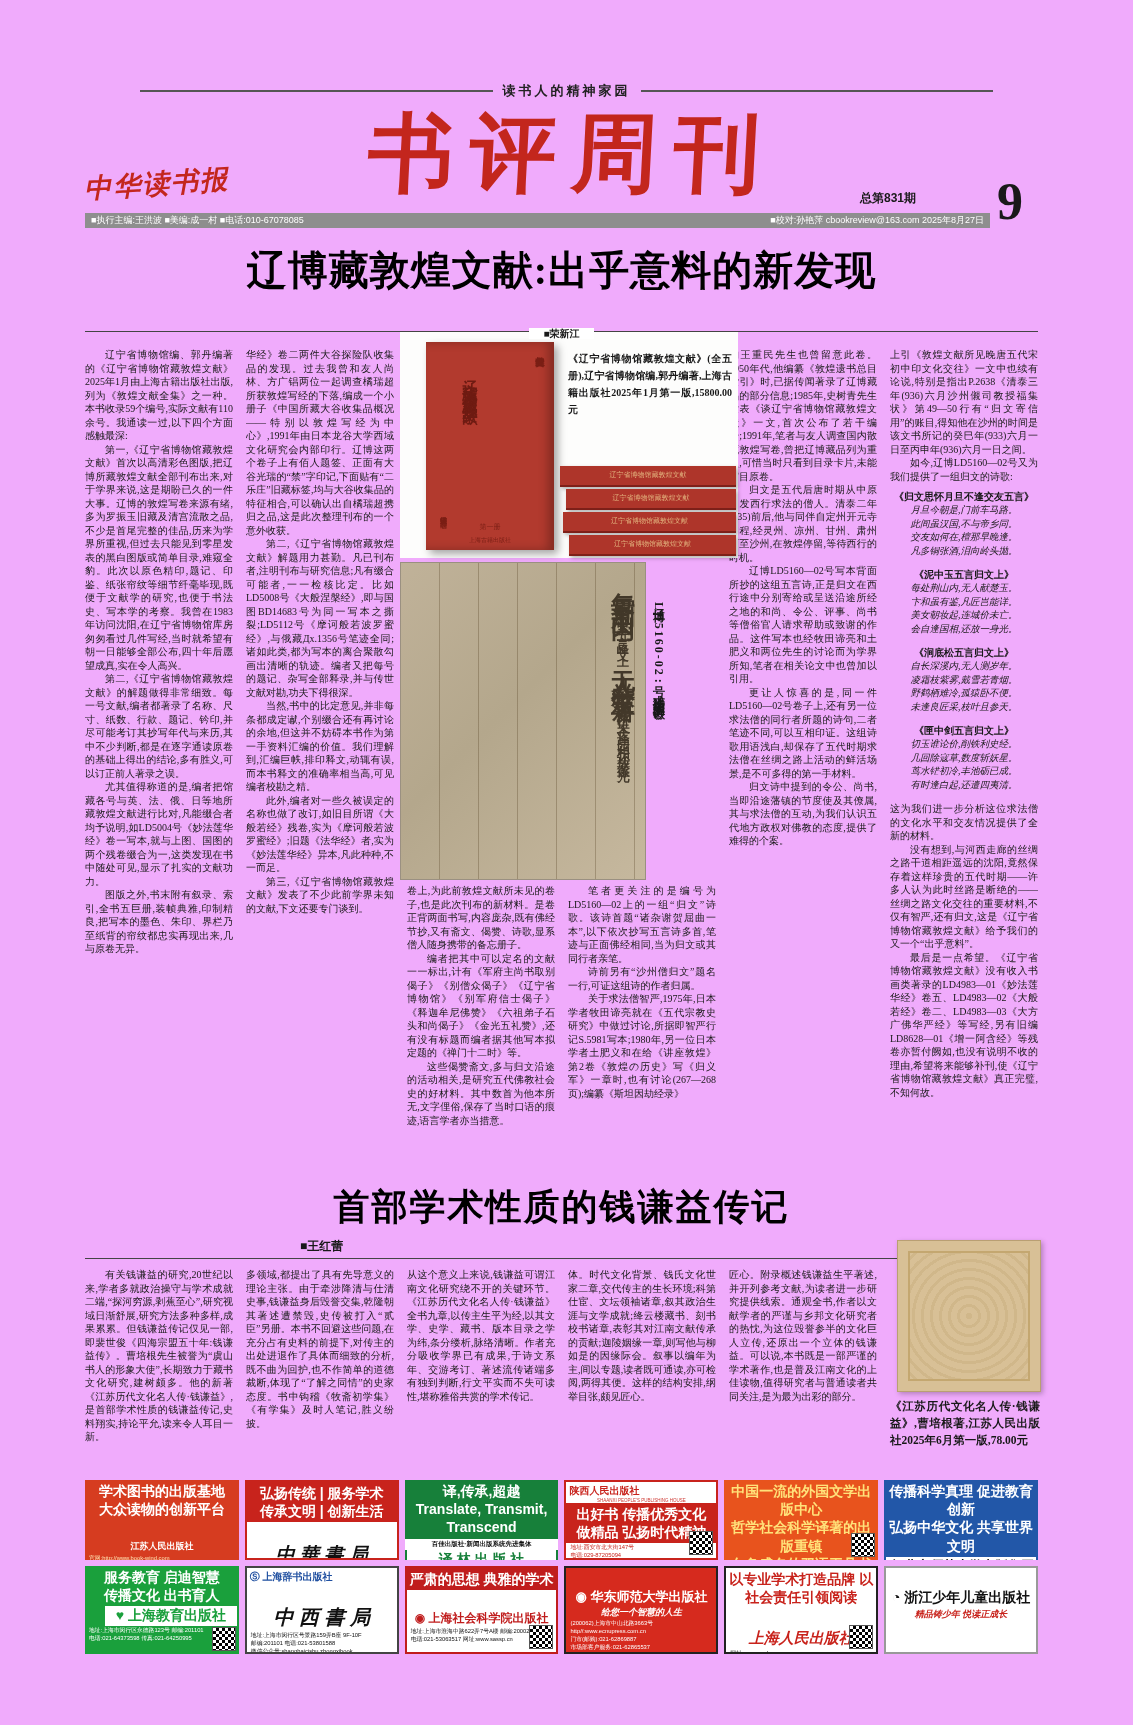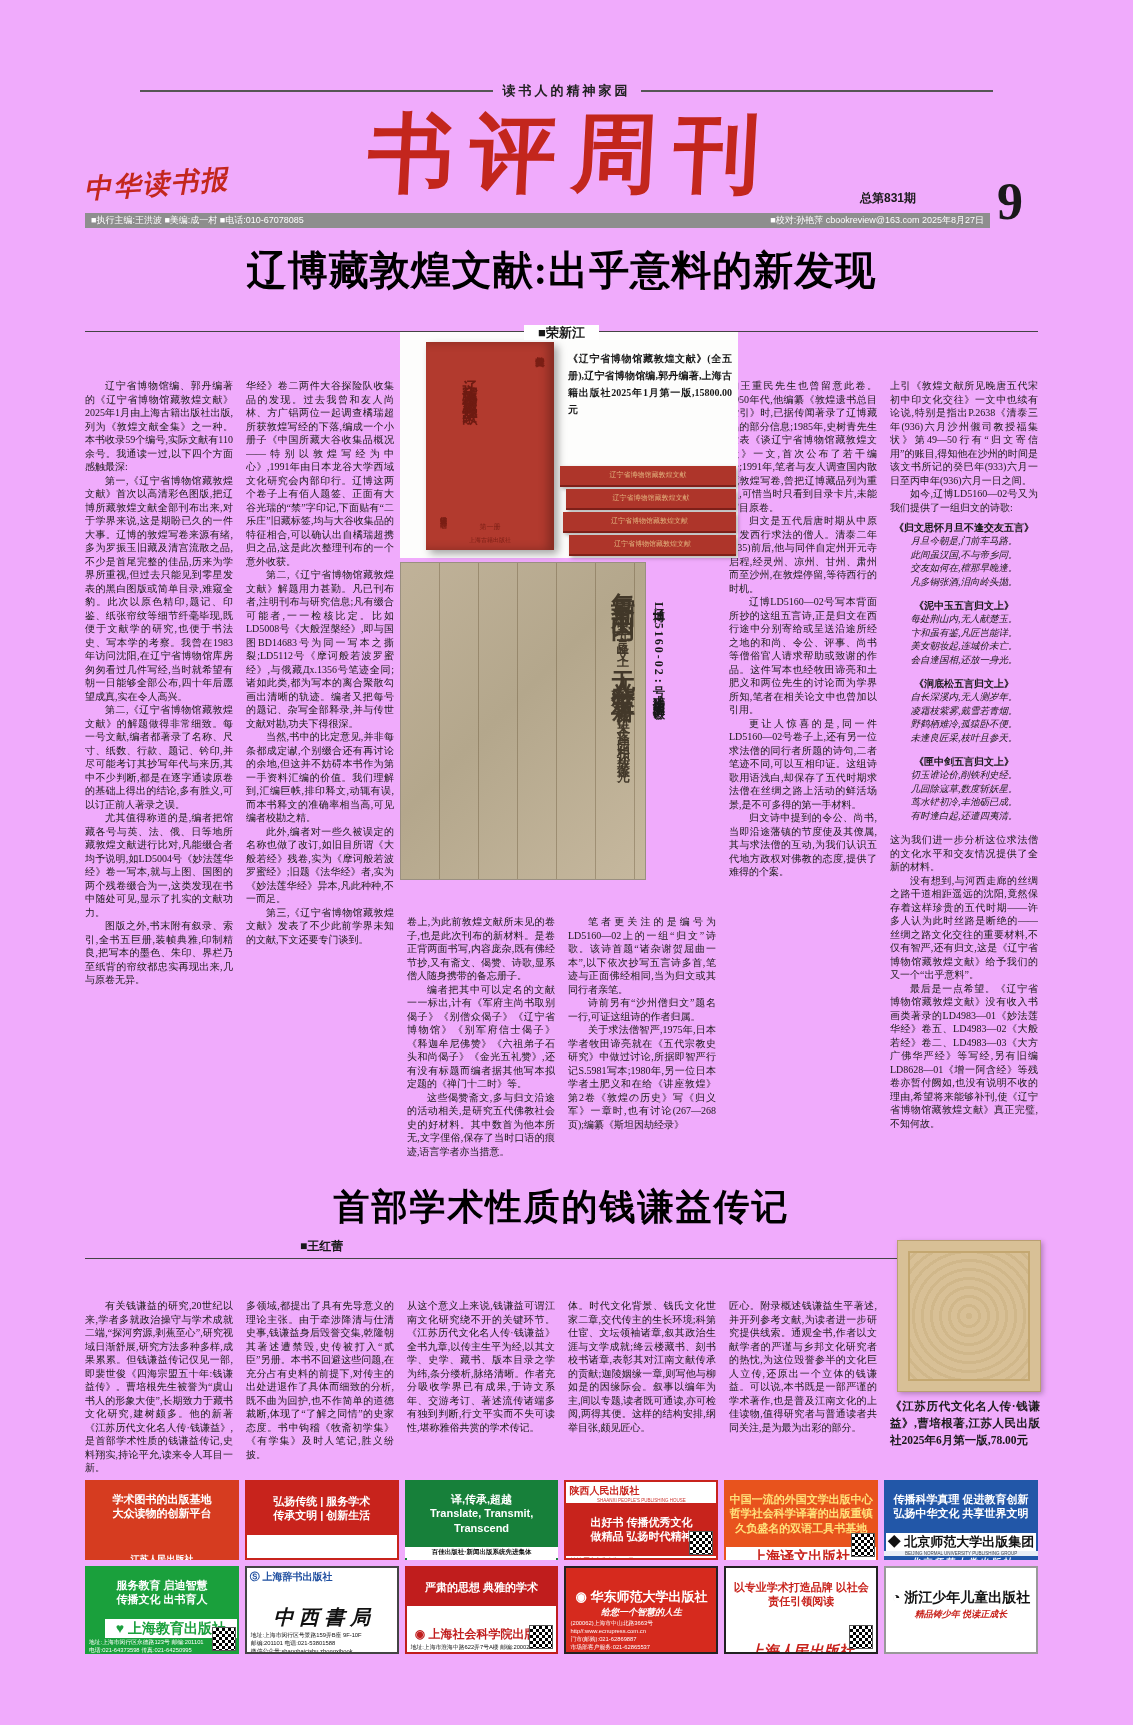--- a/index.html
+++ b/index.html
@@ -18,22 +18,22 @@
          font-family:"Liberation Sans",sans-serif;}
   .page-no{position:absolute;left:997px;top:176px;font-size:52px;font-weight:900;line-height:52px;}
   .topbar{position:absolute;left:85px;top:213px;width:905px;height:15px;background:#8e8e8e;color:#fff;
           font-size:9px;line-height:15px;display:flex;justify-content:space-between;padding:0 6px;
           box-sizing:border-box;font-family:"Liberation Sans",sans-serif;white-space:nowrap;overflow:hidden;}
   
   .headline1{position:absolute;left:85px;top:243px;width:953px;text-align:center;font-size:40px;
              font-weight:900;letter-spacing:1px;color:#000;}
   .rule1{position:absolute;left:85px;top:331px;width:953px;border-top:1px solid #444;}
   .byline1{position:absolute;left:85px;top:323px;width:953px;text-align:center;z-index:2;}
-  .byline1 span{background:#fff;padding:0 14px;font-size:13px;font-weight:bold;}
-  .col{position:absolute;width:148px;font-size:10px;line-height:13.5px;text-align:justify;overflow:hidden;margin-top:31px;}
+  .byline1 span{background:#fff;padding:0 14px;font-size:10px;font-weight:bold;}
+  .col{position:absolute;width:148px;font-size:10px;line-height:13.5px;text-align:justify;overflow:hidden;}
   .c1{left:85px}.c2{left:246px}.c3{left:407px}.c4{left:568px}.c5{left:729px}.c6{left:890px}
   .colA{top:348px;height:818px}
   .colB{top:884px;height:282px}
   .para{margin:0;text-indent:2em;}
   .cont .para:first-child{text-indent:0;}
   .poem{margin:7px 0 10px;}
   .poem-title{font-weight:700;text-align:center;font-size:10px;line-height:14px;}
   .poem .line{text-align:center;font-style:italic;font-size:9.5px;line-height:13.5px;}
   
   .book-photo{position:absolute;left:400px;top:332px;width:338px;height:226px;background:#fdfdfc;}
@@ -72,21 +72,21 @@
   .book2-inner{position:absolute;inset:10px;border:2px double #c0a267;
          background:repeating-radial-gradient(circle at 50% 50%,#cfb588 0 3px,#d8c096 3px 9px);opacity:.8;}
   .book2-caption{position:absolute;left:890px;top:1398px;width:150px;font-size:11.5px;font-weight:bold;
                  line-height:17px;text-align:justify;}
   
   .ads{position:absolute;left:85px;top:1480px;width:953px;display:grid;
        grid-template-columns:repeat(6,1fr);grid-template-rows:80px 88px;gap:6px;
        font-family:"Liberation Sans",sans-serif;}
   .ad{position:relative;overflow:hidden;box-sizing:border-box;}
   .ad-topbrand{font-size:10px;font-weight:bold;padding:2px 3px 0;}
-  .ad-slogan{font-weight:bold;font-size:11px;line-height:1.3;text-align:center;padding:12px 2px;}
+  .ad-slogan{font-weight:bold;font-size:14px;line-height:1.3;text-align:center;padding:2px 2px;}
   .ad-bandtext{font-size:6.5px;font-weight:bold;text-align:center;background:#fff;color:#111;padding:1px 0;}
   .ad-brand{font-weight:bold;text-align:center;line-height:1.25;padding:1px 0;margin-top:20px;}
   .ad-brand.band{background:#fff;margin:0 2px;}
   .ad-en{font-size:4.5px;text-align:center;opacity:.9;}
   .ad-sub{font-size:9px;font-weight:bold;font-style:italic;text-align:center;}
   .ad-details{font-size:5.8px;line-height:1.35;padding:1px 4px;text-align:left;}
   .ad-qr{position:absolute;right:3px;bottom:3px;width:22px;height:22px;border:1px solid #555;
          background:conic-gradient(#000 90deg,#fff 0 180deg,#000 0 270deg,#fff 0) 0 0/6px 6px;}
 </style>
 </head>

